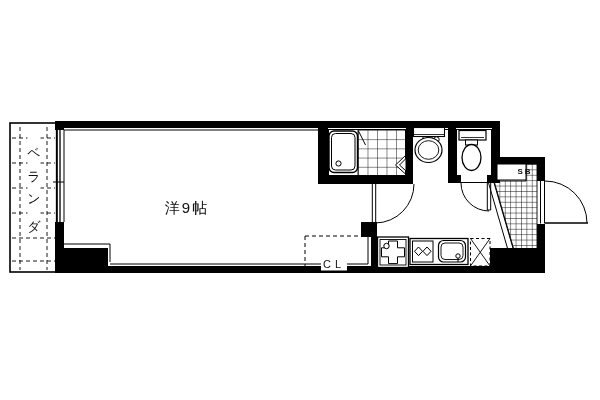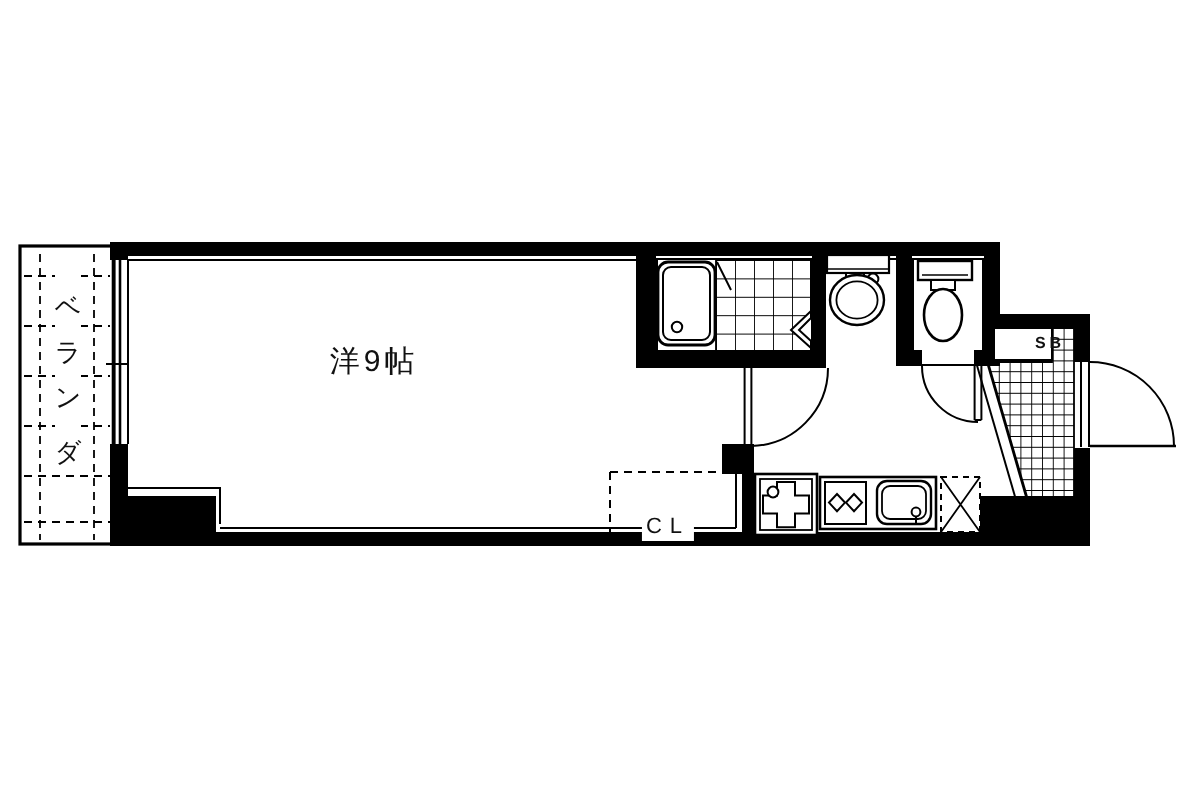--- a/index.html
+++ b/index.html
@@ -179,16 +179,16 @@
       <line x1="458" y1="258.2" x2="458" y2="262" stroke-width="1"></line>
     </g>
   </g>
 
   <g stroke="#000" fill="none">
     <rect x="470.5" y="238.5" width="19.5" height="27.5" stroke-width="1" stroke-dasharray="3,2.5"></rect>
     <path d="M470.5,238.5 L490,266 M490,238.5 L470.5,266" stroke-width="0.9"></path>
   </g>
 </svg>
 
-<div class="lbl lbl-room" style="left:187px;top:181px;">洋9帖</div>
+<div class="lbl lbl-room" style="left:187px;top:207px;">洋9帖</div>
 <div class="lbl lbl-balcony" style="left:34px;top:136px;">ベランダ</div>
 <div class="lbl lbl-closet" style="left:334px;top:251px;margin-top:13px;">CL</div>
 <div class="lbl lbl-shoebox" style="left:511px;top:172px;margin-left:14px;">SB</div>
 
 </body></html>

